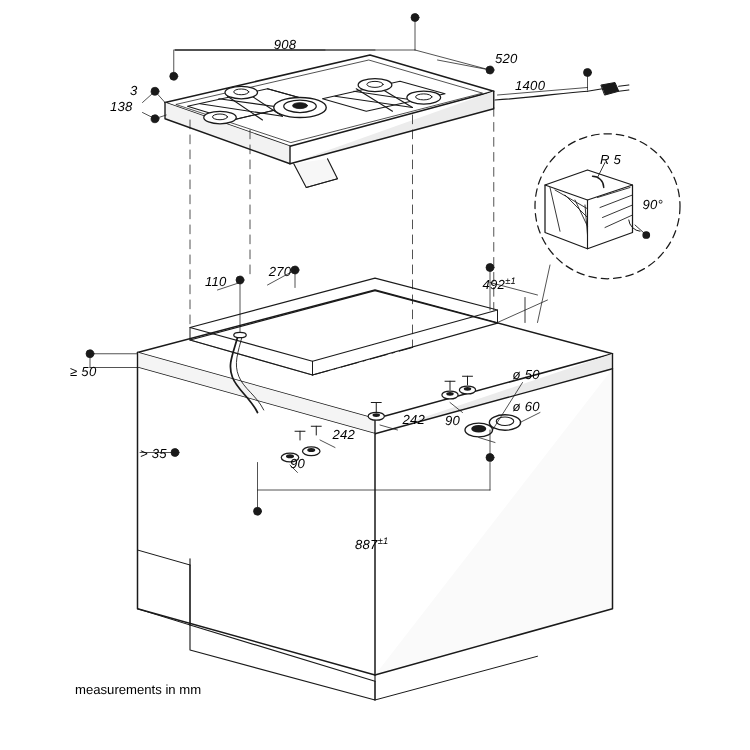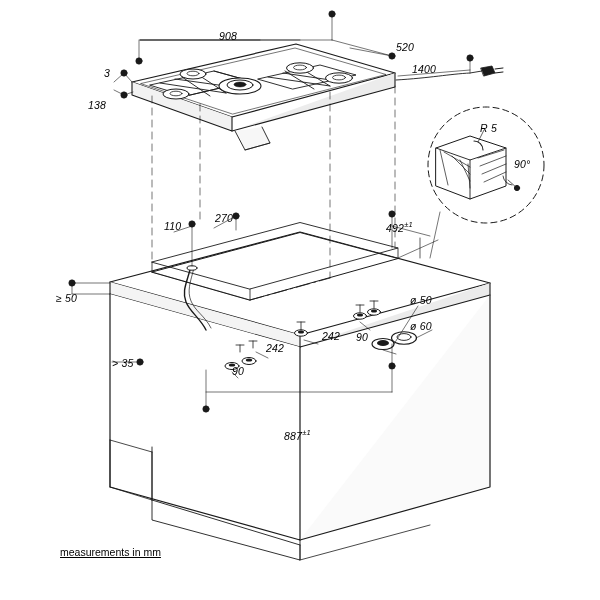--- a/index.html
+++ b/index.html
@@ -33,21 +33,20 @@
     letter-spacing: 0.2px;
     font-style: italic;
   }
   .footnote {
     position: absolute;
     left: 60px;
     top: 546px;
     font-size: 10.5px;
     color: #000000;
     white-space: nowrap;
-    text-decoration: underline;
   }
   .sup {
     font-size: 7.5px;
     vertical-align: super;
   }
 </style>
 </head>
 <body>
 
 <div id="page">
@@ -279,21 +278,21 @@
         <path d="M394,344 L418,306"></path>
         <path d="M416,338 L432,330"></path>
       </g>
     </g>
   </svg>
 
   <div class="dim-label" style="left:219px; top:30px;">908</div>
   <div class="dim-label" style="left:358px; top:41px;margin-left:38px;">520</div>
   <div class="dim-label" style="left:412px; top:63px;">1400</div>
   <div class="dim-label" style="left:104px; top:67px;">3</div>
-  <div class="dim-label" style="left:88px; top:99px;">138</div>
+  <div class="dim-label" style="left:88px; top:80px;">138</div>
 
   <div class="dim-label" style="left:480px; top:122px;">R 5</div>
   <div class="dim-label" style="left:514px; top:158px;text-align:right;">90°</div>
 
   <div class="dim-label" style="left:164px; top:220px;">110</div>
   <div class="dim-label" style="left:215px; top:212px;text-align:center;">270</div>
 
   <div class="dim-label" style="left:386px; top:220px;"><span>492</span><span class="sup">±1</span></div>
 
   <div class="dim-label" style="left:56px; top:292px;">≥ 50</div>

